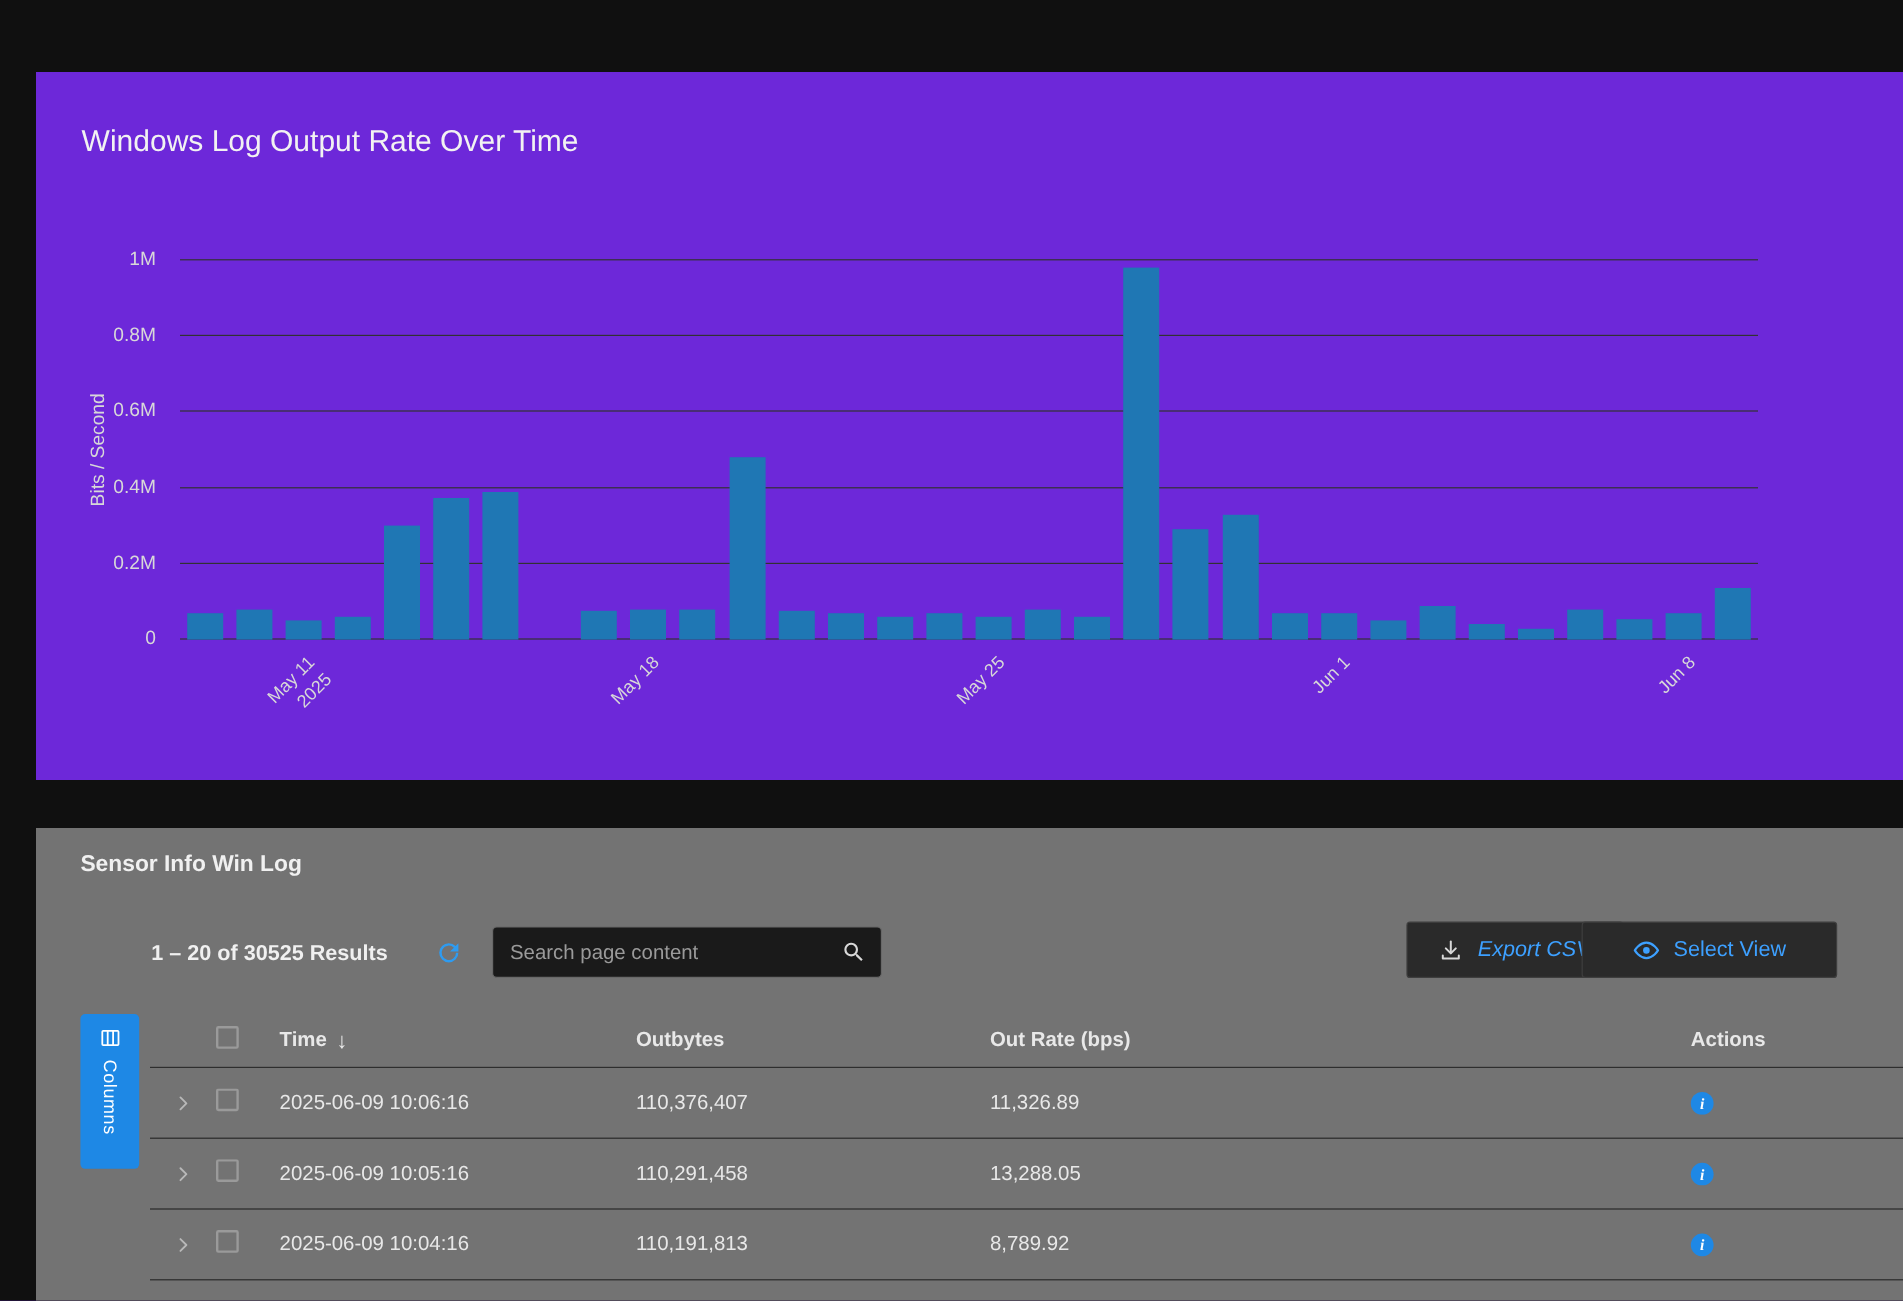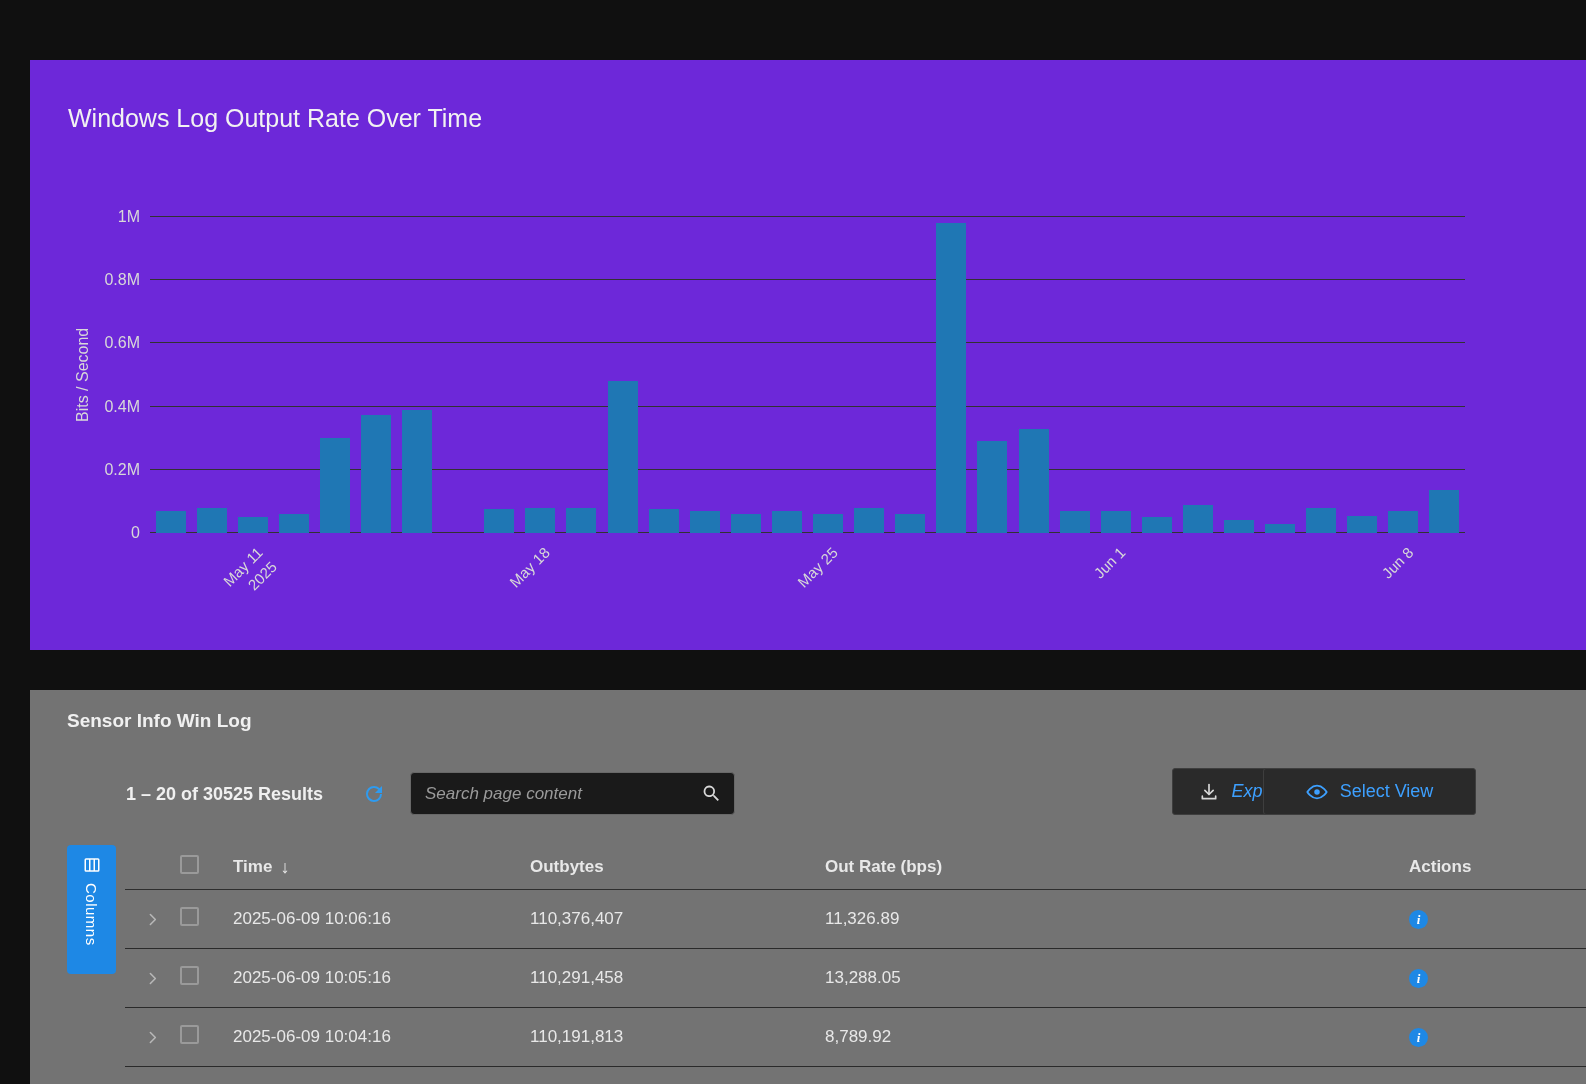--- a/index.html
+++ b/index.html
@@ -23,21 +23,21 @@
   
   .chart-panel { position:absolute; left:30px; right:0; top:60px; height:590px; background:#6d28d9; }
   .chart-title { position:absolute; left:38px; top:44px; margin:0; font-size:25px; font-weight:400; color:#f2f2f2; }
   .ylabel {
     position:absolute; left:44px; top:157px; height:316px;
     display:flex; align-items:center; justify-content:center;
     writing-mode:vertical-rl; transform:rotate(180deg);
     font-size:16px; color:#d8d8d8;
   }
   .yticks { position:absolute; left:0; top:157px; width:112px; height:316px; }
-  .ytick { position:absolute; right:2px; transform:translateY(50%); font-size:16px; color:#d8d8d8; }
+  .ytick { position:absolute; right:12px; transform:translateY(50%); font-size:16px; color:#d8d8d8; }
   .plot { position:absolute; left:120px; top:157px; width:1315px; height:316px; }
   .gridline { position:absolute; left:0; right:0; height:1px; background:#323232; }
   .bars { position:absolute; left:0; right:0; top:0; bottom:0; display:flex; align-items:flex-end; }
   .slot { flex:1 1 0; height:100%; display:flex; align-items:flex-end; justify-content:center; }
   .bar { width:73%; }
   .xticks { position:absolute; left:120px; top:473px; width:1315px; height:115px; }
   .xtick { position:absolute; top:10px; width:0; height:0; }
   .xtick-label {
     position:absolute; right:0; top:0;
     transform:rotate(-45deg); transform-origin:top right;
@@ -54,34 +54,33 @@
 
   .searchbox {
     position:absolute; left:380px; top:82px; width:325px; height:43px;
     display:flex; align-items:center;
     background:#1a1a1a; border:1px solid #686868; border-radius:4px;
   }
   .searchbox input {
     flex:1; min-width:0; background:transparent; border:none; outline:none;
     color:#e8e8e8; font-size:17px; padding:0 8px 0 14px;
     font-family:"Liberation Sans", sans-serif;
-    font-style:italic;
   }
   .searchbox input::placeholder { color:#9a9a9a; }
   .search-icon { margin-right:12px; display:flex; }
 
   .btn {
     position:absolute; top:78px; height:47px;
     display:flex; align-items:center; justify-content:center; gap:12px;
     background:#2a2a2a; border:1px solid #3e3e3e; border-radius:3px;
     color:#3da0ff; font-size:18px; cursor:pointer;
     font-family:"Liberation Sans", sans-serif;
   }
   .export-btn { left:1142px; width:181px;font-style:italic; }
-  .select-btn { left:1233px; width:213px; }
+  .select-btn { left:1288px; width:213px; }
 
   .columns-btn {
     position:absolute; left:37px; top:155px; width:49px; height:129px;
     display:flex; flex-direction:column; align-items:center; padding-top:11px; gap:9px;
     background:#1e88e5; border:none; border-radius:4px; cursor:pointer;
   }
   .vtext { writing-mode:vertical-rl; color:#fff; font-size:15px; letter-spacing:.5px; font-family:"Liberation Sans", sans-serif; }
 
   .table { position:absolute; left:95px; right:0; top:155px; }
   .thead, .trow {

